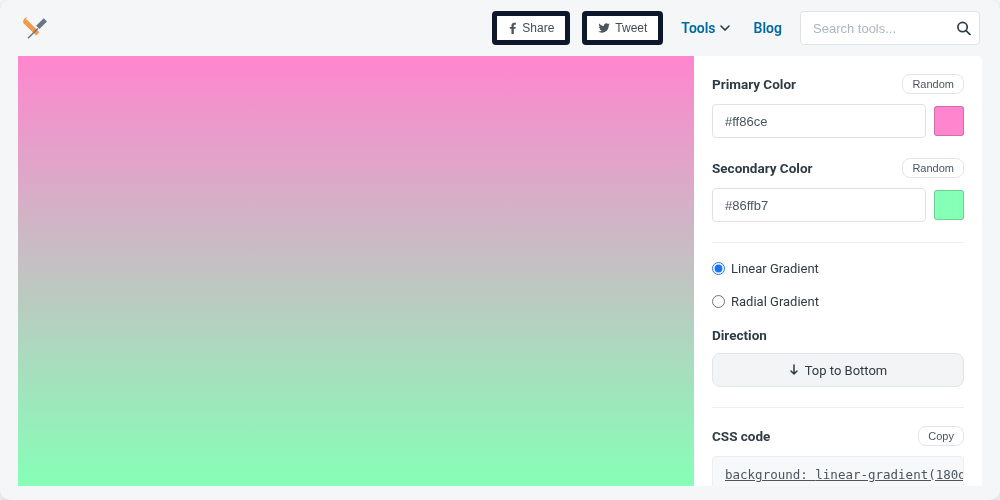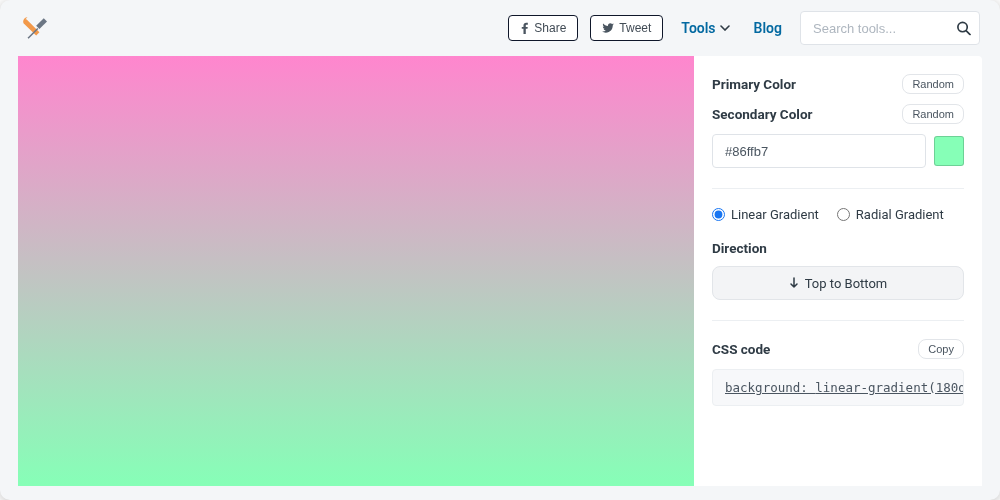--- a/index.html
+++ b/index.html
@@ -34,21 +34,21 @@
     }
     .title {
       font-size: 18px;
       font-weight: 600;
       color: #2f3b45;
       flex: 0 0 auto;
     }
     .header-spacer { flex: 1; }
     .pill-btn {
       background: #fff;
-      border: 1px solid #0f172a;
+      border: 5px solid #0f172a;
       border-radius: 4px;
       padding: 5px 11px;
       font-size: 12px;
       color: #414b55;
       display: inline-flex;
       align-items: center;
       gap: 5px;
       cursor: pointer;
     }
     .nav-link {
@@ -148,20 +148,21 @@
     }
     .hr {
       border: 0;
       border-top: 1px solid #eceff2;
       margin: 4px 0 18px 0;
     }
     .radio-row {
       display: flex;
       gap: 18px;
       margin: 12px 0 18px 0;
+      flex-direction: column;
     }
     .radio-opt {
       display: inline-flex;
       align-items: center;
       gap: 6px;
       font-size: 13px;
       color: #2f3b45;
       cursor: pointer;
     }
     .radio-opt input[type=radio] {
@@ -257,20 +258,24 @@
     <div class="preview">
       <div class="gradient-box" id="grad-box" style="background: linear-gradient(rgb(255, 134, 206), rgb(134, 255, 183));"></div>
     </div>
 
     <div class="sidebar">
 
       <div class="field-row">
         <span class="field-label">Primary Color</span>
         <button class="small-btn">Random</button>
       </div>
+      <div class="input-row">
+        <input class="text-input" value="#ff86ce" style="">
+        <div class="swatch" id="sw1" style="background: rgb(255, 134, 206);"></div>
+      </div>
 
       <div class="field-row">
         <span class="field-label">Secondary Color</span>
         <button class="small-btn">Random</button>
       </div>
       <div class="input-row">
         <input class="text-input" value="#86ffb7" style="">
         <div class="swatch" id="sw2" style="background: rgb(134, 255, 183);"></div>
       </div>
 

